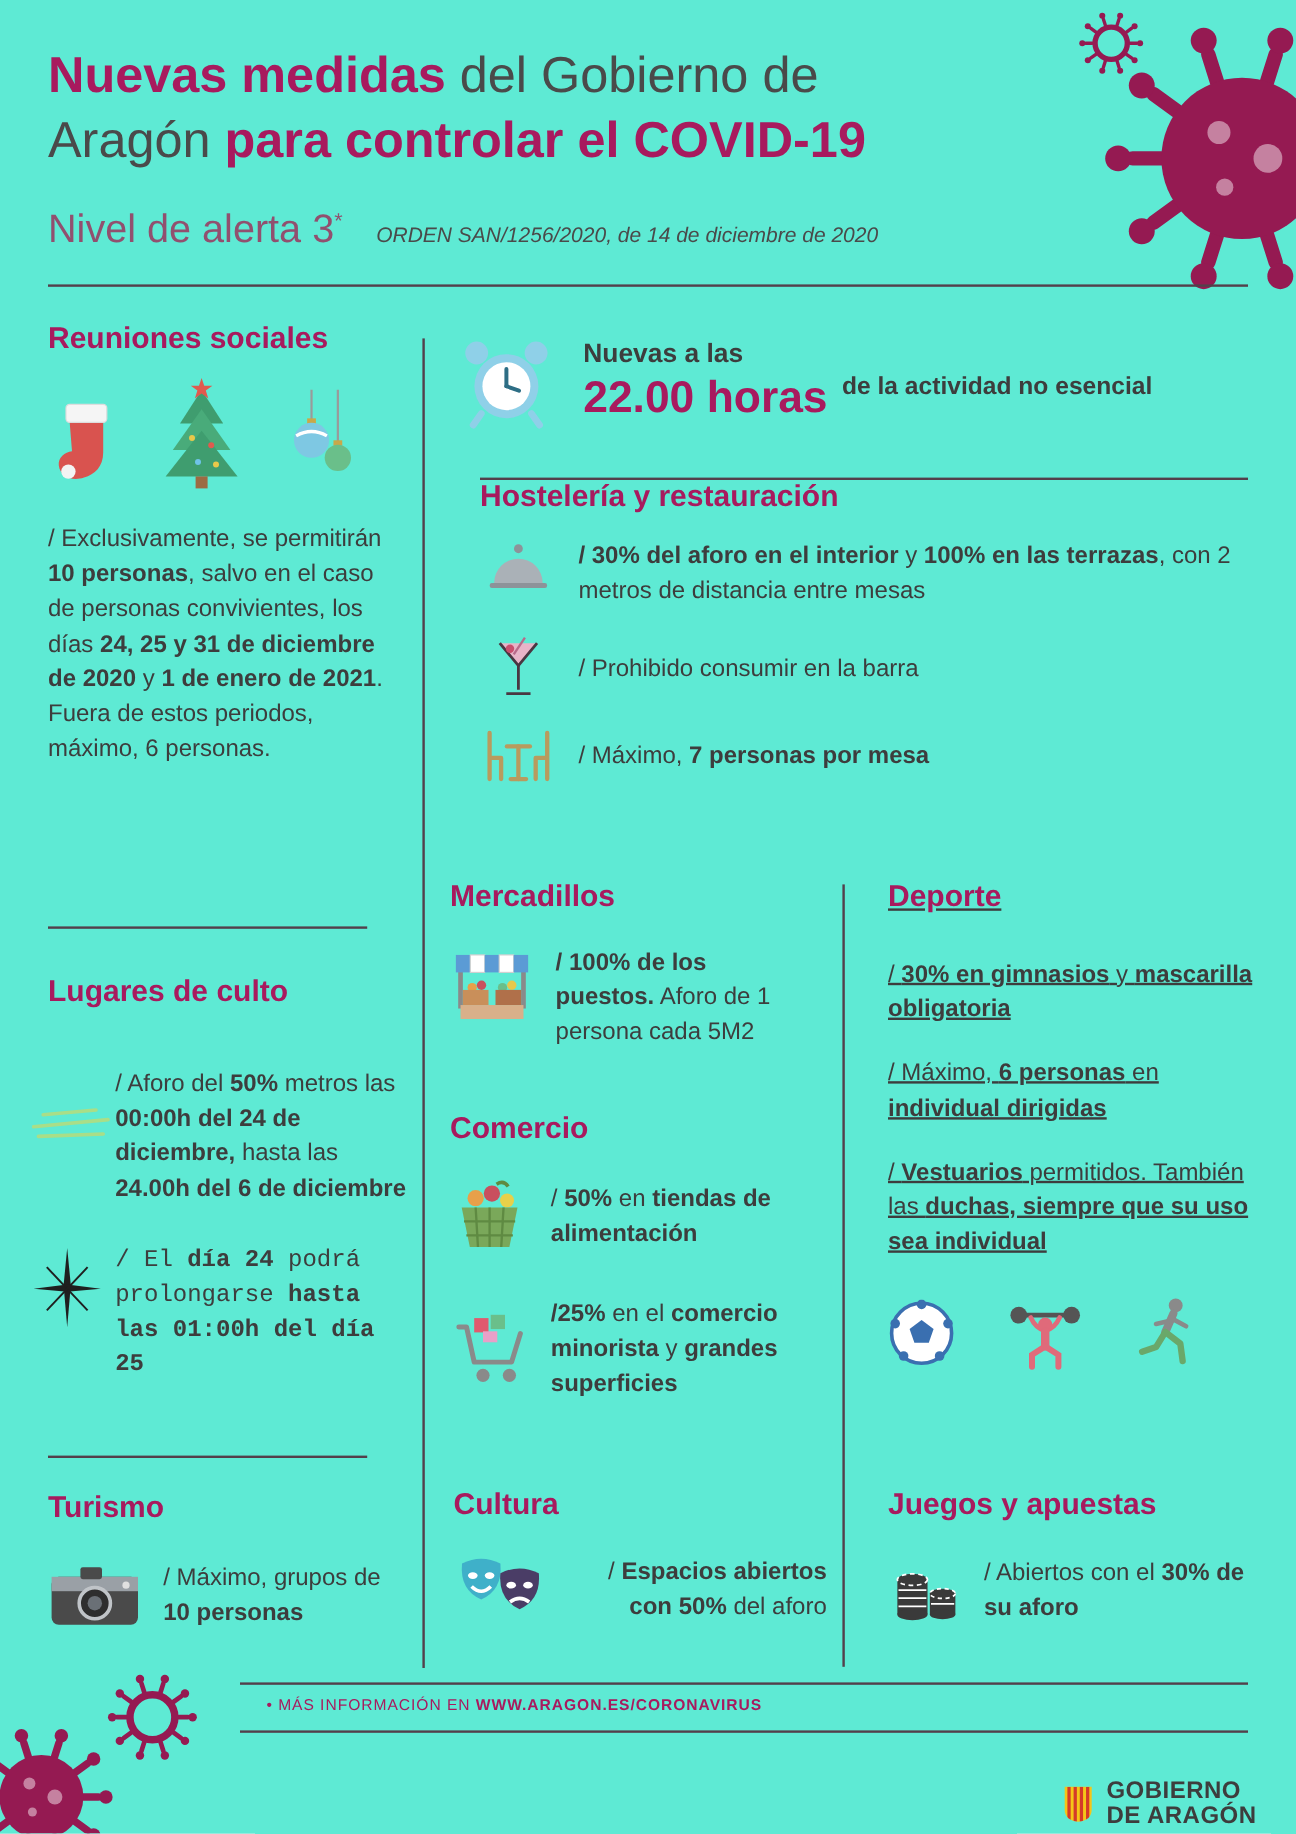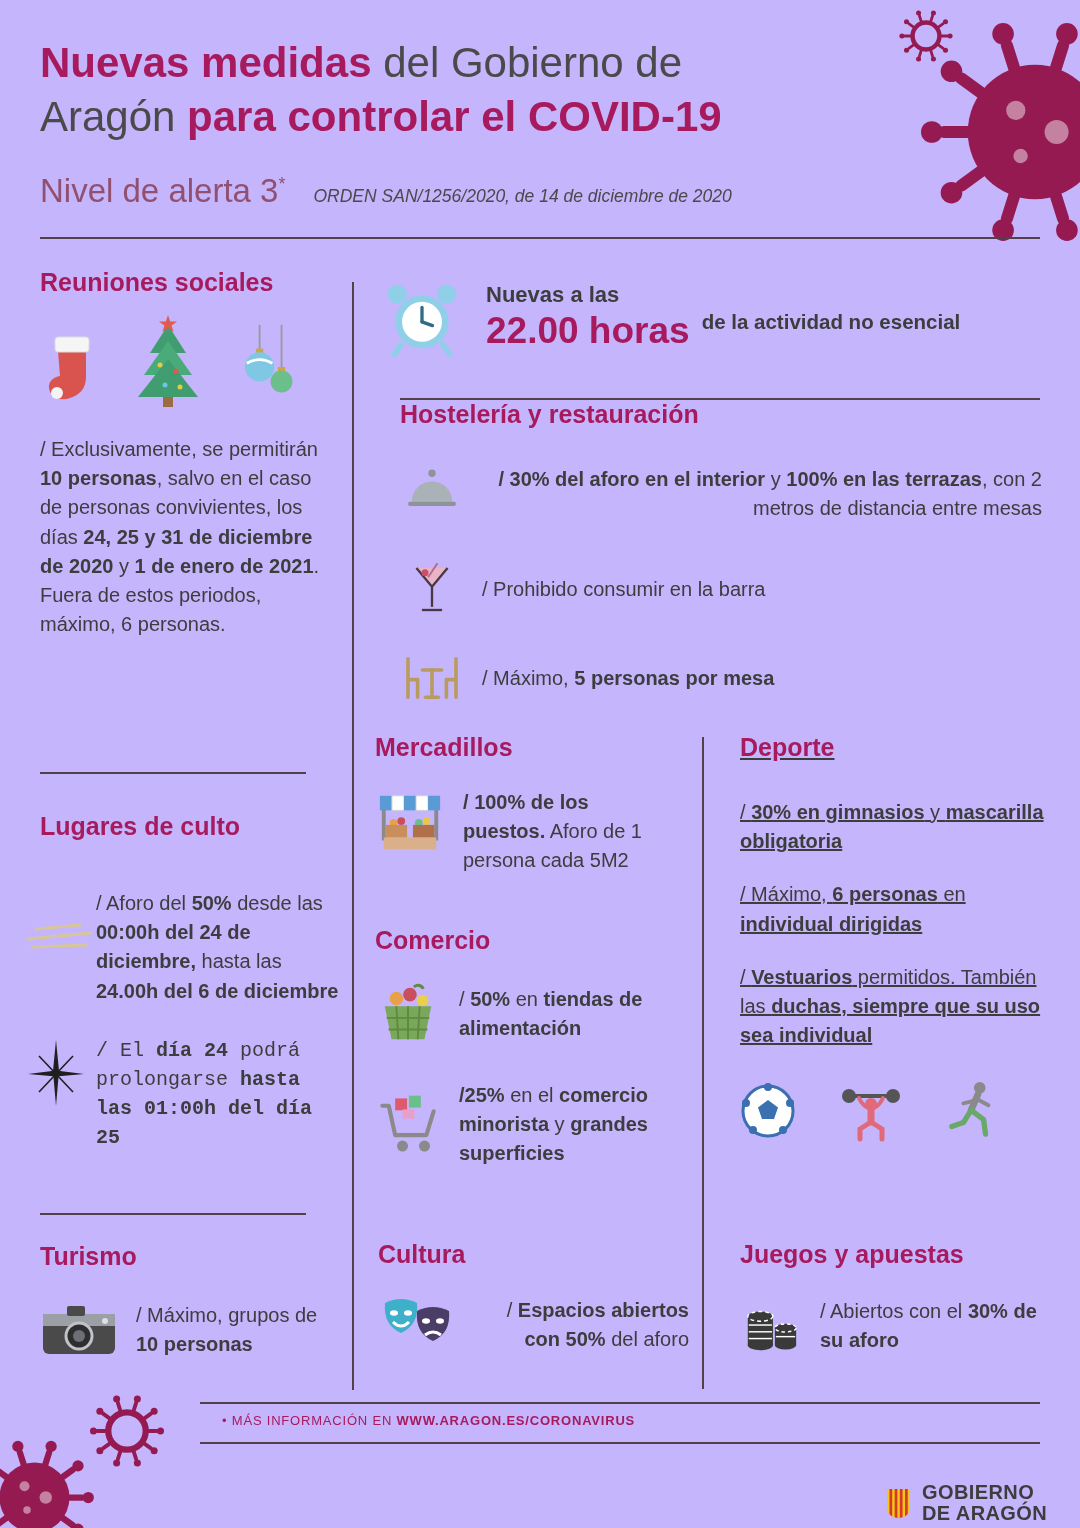--- a/index.html
+++ b/index.html
@@ -4,21 +4,21 @@
 <style>
   :root{
     --accent:#a81a5e;
     --virus:#951a52;
     --textc:#3d3d3d;
     --line:#53404b;
   }
   *{margin:0;padding:0;box-sizing:border-box;}
   body{background:#e9e9e9;font-family:"Liberation Sans",sans-serif;}
   .page{
-    position:relative;width:1080px;height:1528px;background:#c4b5fd;
+    position:relative;width:1080px;height:1528px;background:#5eead4;
     overflow:hidden;color:var(--textc);
   }
   
   .title{position:absolute;left:40px;top:36px;width:840px;font-size:42px;line-height:1.28;color:#4a4a4a;}
   .alert-row{position:absolute;left:40px;top:172px;display:flex;align-items:baseline;gap:28px;}
   .alert{font-size:33px;color:#91506f;}
   .alert sup{font-size:18px;}
   .order{font-size:17.5px;font-style:italic;color:#4a4a4a;}
   .hrule{position:absolute;height:2px;background:var(--line);}
   .vrule{position:absolute;width:2px;background:var(--line);}
@@ -48,21 +48,21 @@
   .sec-turismo{left:40px;top:1242px;width:302px;}
   .sec-cierre{left:382px;top:278px;width:660px;display:flex;gap:24px;}
   .cierre-l1{font-size:22px;font-weight:700;margin-top:4px;}
   .cierre-l2{display:flex;align-items:flex-start;margin-top:2px;}
   .cierre-time{font-size:37px;font-weight:700;color:var(--accent);}
   .cierre-tail{font-size:20.5px;font-weight:700;margin-left:12px;}
   .sec-host{left:400px;top:400px;width:645px;}
   .icon-row{display:flex;gap:18px;align-items:center;}
   .icon-row.top-align{align-items:flex-start;}
   .icol{width:64px;flex:0 0 64px;display:flex;justify-content:center;}
-  .sec-host .icon-row{margin-top:36px;text-align:right;}
+  .sec-host .icon-row{margin-top:20px;}
   .sec-merc{left:375px;top:733px;width:308px;}
   .sec-merc .icon-row{margin-top:26px;align-items:flex-start;}
   .sec-com{left:375px;top:926px;width:318px;}
   .sec-com .icon-row{margin-top:28px;}
   .sec-dep{left:740px;top:733px;width:306px;text-decoration:underline;}
   .sec-dep .body{margin-top:24px;}
   .sec-dep .body.first{margin-top:36px;}
   .sport-row{margin-top:30px;display:flex;gap:42px;align-items:center;}
   .sec-cult{left:378px;top:1240px;width:312px;}
   .sec-cult .icon-row{margin-top:26px;text-align:right;}
@@ -185,21 +185,21 @@
   <div class="sec sec-culto">
     <h2 class="sec-title">Lugares de culto</h2>
     <div class="culto-item first">
       <svg class="side-icon sun-pos" width="70" height="44" viewBox="0 0 70 44">
         <g stroke="#e8d44a" stroke-width="3" opacity="0.55" stroke-linecap="round">
           <line x1="2" y1="24" x2="64" y2="18"></line>
           <line x1="6" y1="32" x2="60" y2="30"></line>
           <line x1="10" y1="14" x2="54" y2="10"></line>
         </g>
       </svg>
-      <p class="body"><span>/ Aforo del </span><span class="s-b">50%</span><span> desde las </span><span class="s-b">00:00h del 24 de diciembre,</span><span> hasta las </span><span class="s-b">24.00h del 6 de diciembre</span></p>
+      <p class="body"><span>/ Aforo del </span><span class="s-b">50%</span><span> metros las </span><span class="s-b">00:00h del 24 de diciembre,</span><span> hasta las </span><span class="s-b">24.00h del 6 de diciembre</span></p>
     </div>
     <div class="culto-item second">
       <svg class="side-icon star-pos" width="60" height="66" viewBox="0 0 60 66">
         <g fill="#1f1f1f">
           <polygon points="30,0 33,31 30,66 27,31"></polygon>
           <polygon points="2,34 30,30.5 58,34 30,36.5"></polygon>
         </g>
         <g stroke="#1f1f1f" stroke-width="1.6">
           <line x1="13" y1="16" x2="47" y2="52"></line>
           <line x1="47" y1="16" x2="13" y2="52"></line>
@@ -282,21 +282,21 @@
         <svg width="64" height="46" viewBox="0 0 80 56">
           <g stroke="#b89b5e" stroke-width="4.5" fill="none" stroke-linecap="round">
             <path d="M10 4 v48 M10 30 h12 M22 30 v22"></path>
             <path d="M70 4 v48 M58 30 h12 M58 30 v22"></path>
             <line x1="28" y1="18" x2="52" y2="18"></line>
             <line x1="40" y1="18" x2="40" y2="52"></line>
             <line x1="32" y1="52" x2="48" y2="52"></line>
           </g>
         </svg>
       </span>
-      <p class="body"><span>/ Máximo, </span><span class="s-b">5 personas por mesa</span></p>
+      <p class="body"><span>/ Máximo, </span><span class="s-b">7 personas por mesa</span></p>
     </div>
   </div>
 
   <div class="sec sec-merc">
     <h2 class="sec-title">Mercadillos</h2>
     <div class="icon-row">
       <span class="icol" style="width:70px;flex-basis:70px">
         <svg width="68" height="68" viewBox="0 0 70 70">
           <rect x="6" y="22" width="4" height="32" fill="#8a8a8a"></rect>
           <rect x="60" y="22" width="4" height="32" fill="#8a8a8a"></rect>

